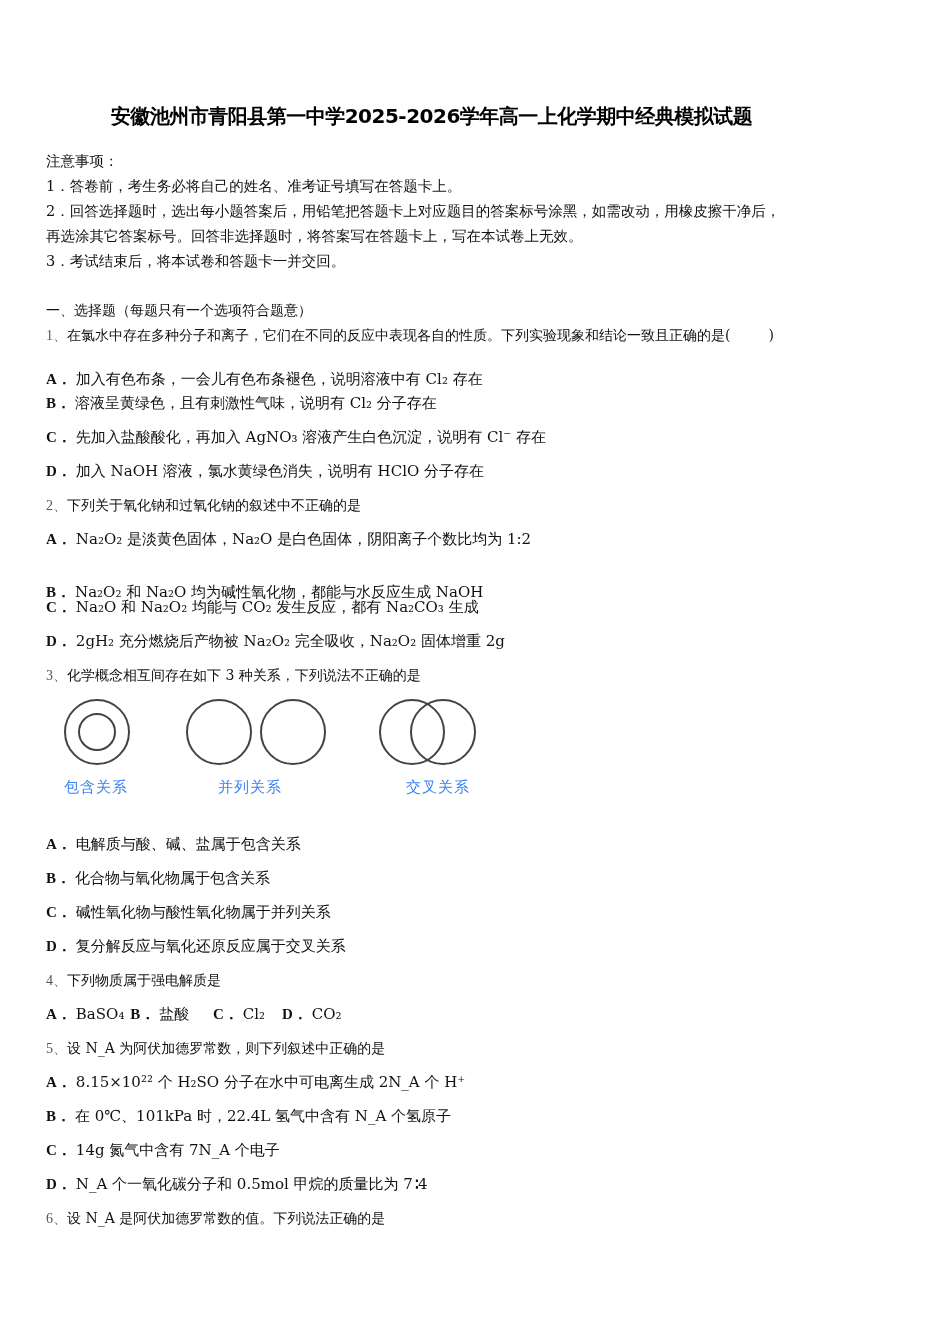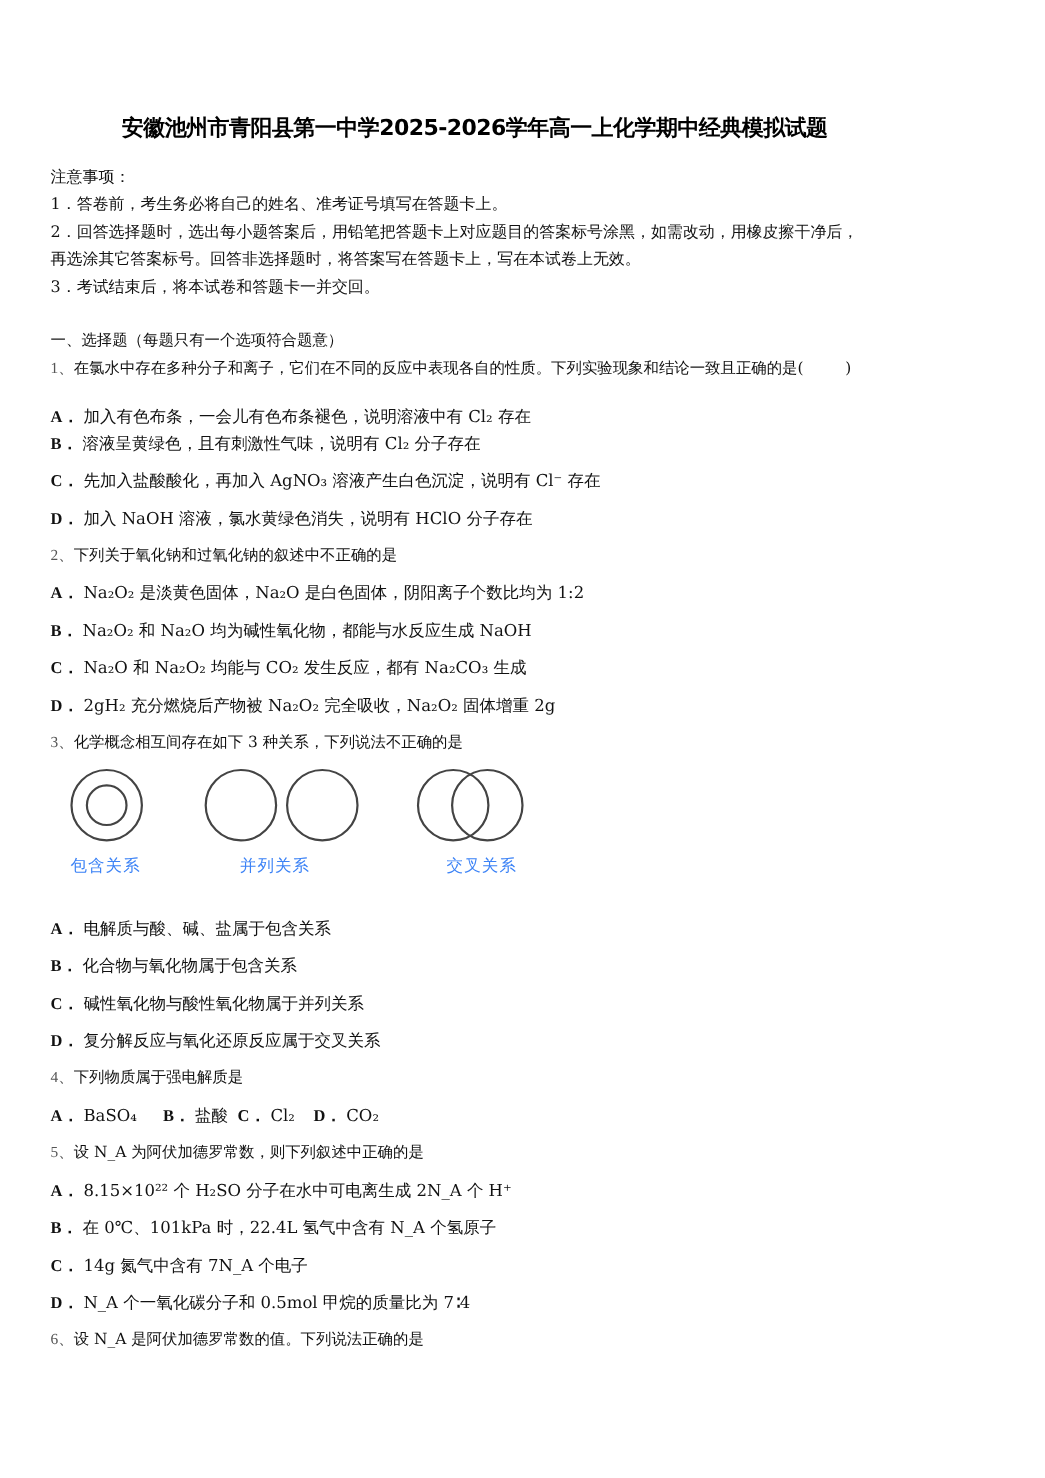--- a/index.html
+++ b/index.html
@@ -36,21 +36,21 @@
 </div>
 <div class="line opt" style="top:369px"><span class="lbl">A．</span><span>加入有色布条，一会儿有色布条褪色，说明溶液中有 Cl₂ 存在</span></div>
 <div class="line opt" style="top:393px"><span class="lbl">B．</span><span>溶液呈黄绿色，且有刺激性气味，说明有 Cl₂ 分子存在</span></div>
 <div class="line opt" style="top:427px"><span class="lbl">C．</span><span>先加入盐酸酸化，再加入 AgNO₃ 溶液产生白色沉淀，说明有 Cl⁻ 存在</span></div>
 <div class="line opt" style="top:461px"><span class="lbl">D．</span><span>加入 NaOH 溶液，氯水黄绿色消失，说明有 HClO 分子存在</span></div>
 
 <div class="line q" style="top:495px">
   <span class="num">2、</span><span>下列关于氧化钠和过氧化钠的叙述中不正确的是</span>
 </div>
 <div class="line opt" style="top:529px"><span class="lbl">A．</span><span>Na₂O₂ 是淡黄色固体，Na₂O 是白色固体，阴阳离子个数比均为 1:2</span></div>
-<div class="line opt" style="top:563px"><span class="lbl">B．</span><span>Na₂O₂ 和 Na₂O 均为碱性氧化物，都能与水反应生成 NaOH</span></div>
+<div class="line opt" style="top:582px"><span class="lbl">B．</span><span>Na₂O₂ 和 Na₂O 均为碱性氧化物，都能与水反应生成 NaOH</span></div>
 <div class="line opt" style="top:597px"><span class="lbl">C．</span><span>Na₂O 和 Na₂O₂ 均能与 CO₂ 发生反应，都有 Na₂CO₃ 生成</span></div>
 <div class="line opt" style="top:631px"><span class="lbl">D．</span><span>2gH₂ 充分燃烧后产物被 Na₂O₂ 完全吸收，Na₂O₂ 固体增重 2g</span></div>
 
 <div class="line q" style="top:665px">
   <span class="num">3、</span><span>化学概念相互间存在如下 3 种关系，下列说法不正确的是</span>
 </div>
 
 <div class="venn">
   <svg width="440" height="75" viewBox="0 0 440 75">
     <g fill="none" stroke="#444" stroke-width="2">
@@ -70,22 +70,22 @@
 <div class="line opt" style="top:834px"><span class="lbl">A．</span><span>电解质与酸、碱、盐属于包含关系</span></div>
 <div class="line opt" style="top:868px"><span class="lbl">B．</span><span>化合物与氧化物属于包含关系</span></div>
 <div class="line opt" style="top:902px"><span class="lbl">C．</span><span>碱性氧化物与酸性氧化物属于并列关系</span></div>
 <div class="line opt" style="top:936px"><span class="lbl">D．</span><span>复分解反应与氧化还原反应属于交叉关系</span></div>
 
 <div class="line q" style="top:970px">
   <span class="num">4、</span><span>下列物质属于强电解质是</span>
 </div>
 <div class="line opt" style="top:1004px">
   <span><span class="lbl">A．</span><span>BaSO₄</span></span>
-  <span style="margin-left:19px"><span class="lbl">B．</span><span>盐酸</span></span>
-  <span style="margin-left:4px"><span class="lbl">C．</span><span>Cl₂</span></span>
+  <span style="margin-left:1px"><span class="lbl">B．</span><span>盐酸</span></span>
+  <span style="margin-left:19px"><span class="lbl">C．</span><span>Cl₂</span></span>
   <span style="margin-left:12px"><span class="lbl">D．</span><span>CO₂</span></span>
 </div>
 
 <div class="line q" style="top:1038px">
   <span class="num">5、</span><span>设 N_A 为阿伏加德罗常数，则下列叙述中正确的是</span>
 </div>
 <div class="line opt" style="top:1072px"><span class="lbl">A．</span><span>8.15×10²² 个 H₂SO 分子在水中可电离生成 2N_A 个 H⁺</span></div>
 <div class="line opt" style="top:1106px"><span class="lbl">B．</span><span>在 0℃、101kPa 时，22.4L 氢气中含有 N_A 个氢原子</span></div>
 <div class="line opt" style="top:1140px"><span class="lbl">C．</span><span>14g 氮气中含有 7N_A 个电子</span></div>
 <div class="line opt" style="top:1174px"><span class="lbl">D．</span><span>N_A 个一氧化碳分子和 0.5mol 甲烷的质量比为 7∶4</span></div>

